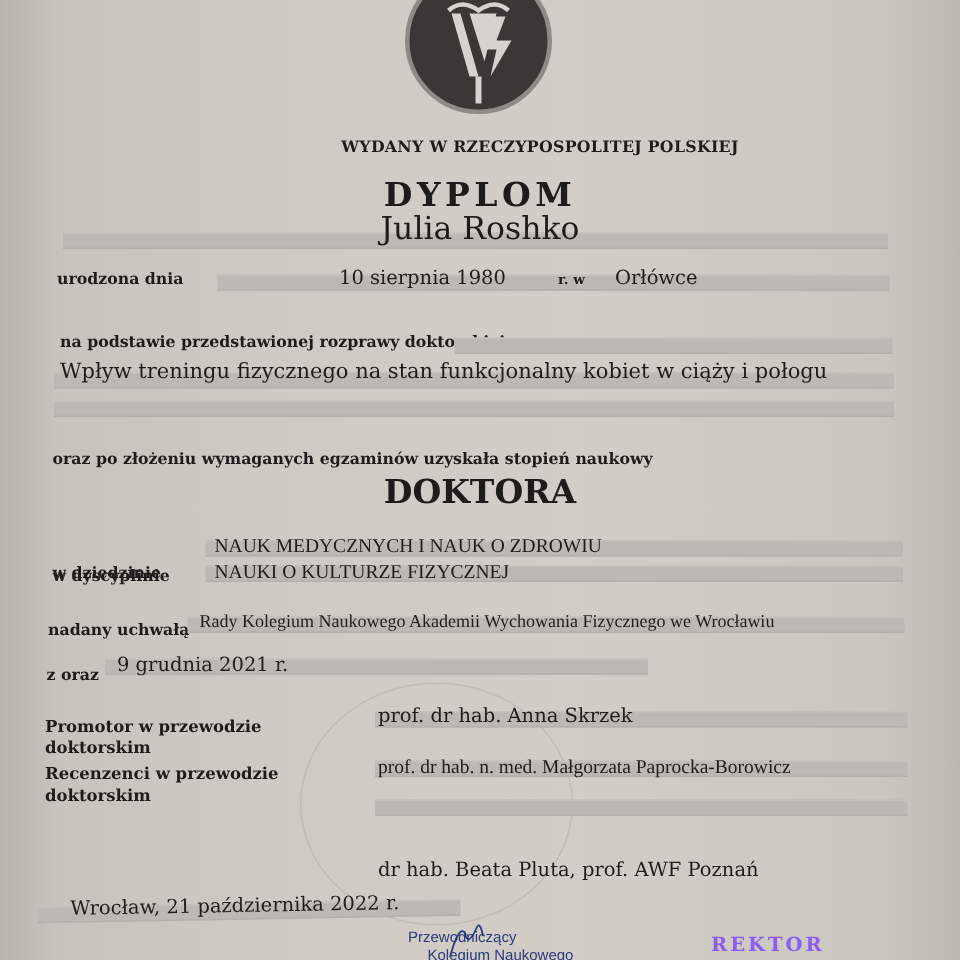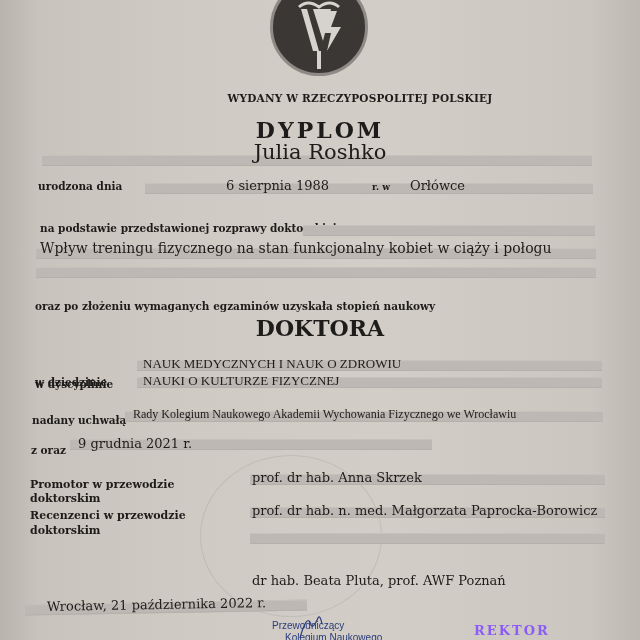--- a/index.html
+++ b/index.html
@@ -41,21 +41,21 @@
 </div>
 
 <div class="abs issued">WYDANY W RZECZYPOSPOLITEJ POLSKIEJ</div>
 <div class="abs title">DYPLOM</div>
 
 <div class="bar" style="left:42px; top:155px; width:550px;"></div>
 <div class="abs name">Julia Roshko</div>
 
 <div class="abs lbl" style="left:38px; top:180px;">urodzona dnia</div>
 <div class="bar" style="left:145px; top:183px; width:448px;"></div>
-<div class="abs val" style="left:226px; top:178px;">6 sierpnia 1988</div>
+<div class="abs val" style="left:226px; top:178px;">10 sierpnia 1980</div>
 <div class="abs lbl" style="left:372px; top:182px; font-size:9px;text-align:center;">r. w</div>
 <div class="abs val" style="left:410px; top:178px;">Orłówce</div>
 
 <div class="abs lbl" style="left:40px; top:222px;">na podstawie przedstawionej rozprawy doktorskiej</div>
 <div class="bar" style="left:303px; top:225px; width:292px;"></div>
 <div class="bar" style="left:36px; top:248px; width:560px;"></div>
 <div class="abs val" style="left:40px; top:240px; font-size:14px;">Wpływ treningu fizycznego na stan funkcjonalny kobiet w ciąży i połogu</div>
 <div class="bar" style="left:36px; top:267px; width:560px;"></div>
 
 <div class="abs lbl" style="left:35px; top:300px;">oraz po złożeniu wymaganych egzaminów uzyskała stopień naukowy</div>
@@ -80,21 +80,21 @@
 <div class="abs seal"></div>
 
 <div class="abs lbl" style="left:30px; top:478px; font-size:11px;">Promotor w przewodzie</div>
 <div class="abs lbl" style="left:30px; top:492px; font-size:11px;">doktorskim</div>
 <div class="bar" style="left:250px; top:474px; width:355px;"></div>
 <div class="abs val" style="left:252px; top:470px;">prof. dr hab. Anna Skrzek</div>
 
 <div class="abs lbl" style="left:30px; top:509px; font-size:11px;">Recenzenci w przewodzie</div>
 <div class="abs lbl" style="left:30px; top:524px; font-size:11px;">doktorskim</div>
 <div class="bar" style="left:250px; top:507px; width:355px;"></div>
-<div class="abs val" style="left:252px; top:503px;">prof. dr hab. n. med. Małgorzata Paprocka-Borowicz</div>
+<div class="abs val" style="left:252px; top:503px;font-family:Liberation Serif, serif;">prof. dr hab. n. med. Małgorzata Paprocka-Borowicz</div>
 <div class="bar" style="left:250px; top:533px; width:355px;"></div>
 <div class="abs val" style="left:252px; top:529px;margin-top:44px;">dr hab. Beata Pluta, prof. AWF Poznań</div>
 
 <div class="bar" style="left:25px; top:602px; width:282px; transform:rotate(-1deg);"></div>
 <div class="abs val" style="left:47px; top:597px; transform:rotate(-1deg);">Wrocław, 21 października 2022 r.</div>
 
 <div class="abs sign-small" style="left:272px; top:620px;">Przewodniczący</div>
 <div class="abs sign-small" style="left:285px; top:632px;">Kolegium Naukowego</div>
 <div class="abs" style="left:296px; top:612px; width:30px; height:28px;">
   <svg width="30" height="28" viewBox="0 0 30 28">

